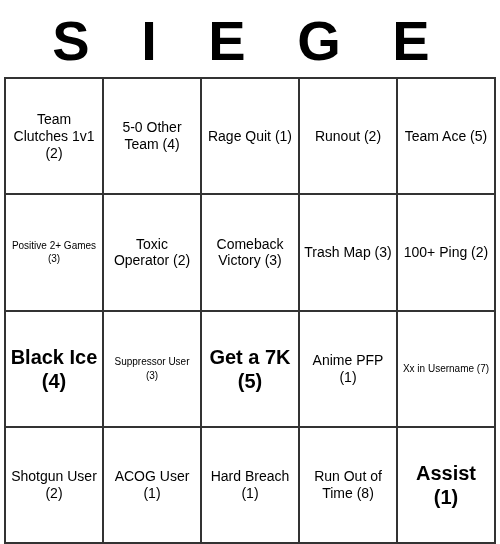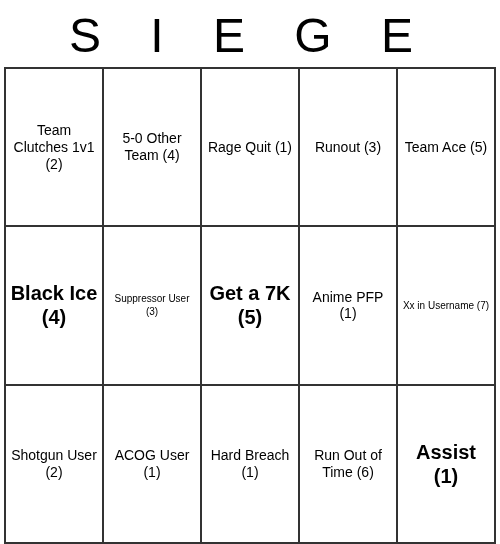--- a/index.html
+++ b/index.html
@@ -7,22 +7,22 @@
       width: 500px;
       height: 544px;
       background: #fff;
       font-family: Arial, sans-serif;
       display: flex;
       flex-direction: column;
       align-items: center;
       justify-content: flex-start;
     }
     #title {
-      font-size: 48px;
-      font-weight: normal;
+      font-size: 56px;
+      font-weight: bold;
       letter-spacing: 18px;
       text-align: center;
       padding: 8px 0 4px 0;
       width: 100%;
     }
     #bingo-grid {
       border-collapse: collapse;
       width: 490px;
       height: 490px;
       table-layout: fixed;
@@ -54,31 +54,38 @@
 <body>
 
 <div id="title">S  I  E  G  E</div>
 
 <table id="bingo-grid">
   <tbody id="grid-body">
       <tr>
         <td><span class="medium-text">Team Clutches 1v1 (2)</span></td>
         <td><span class="medium-text">5-0 Other Team (4)</span></td>
         <td><span class="medium-text">Rage Quit (1)</span></td>
-        <td><span class="medium-text">Runout (3)</span></td>
+        <td><span class="medium-text">Runout (2)</span></td>
         <td><span class="medium-text">Team Ace (5)</span></td>
+      </tr>
+      <tr>
+        <td><span class="small-text">Positive 2+ Games (3)</span></td>
+        <td><span class="medium-text">Toxic Operator (2)</span></td>
+        <td><span class="medium-text">Comeback Victory (3)</span></td>
+        <td><span class="medium-text">Trash Map (3)</span></td>
+        <td><span class="medium-text">100+ Ping (2)</span></td>
       </tr>
       <tr>
         <td><span class="big-text">Black Ice (4)</span></td>
         <td><span class="small-text">Suppressor User (3)</span></td>
         <td><span class="big-text">Get a 7K (5)</span></td>
         <td><span class="medium-text">Anime PFP (1)</span></td>
         <td><span class="small-text">Xx in Username (7)</span></td>
       </tr>
       <tr>
         <td><span class="medium-text">Shotgun User (2)</span></td>
         <td><span class="medium-text">ACOG User (1)</span></td>
         <td><span class="medium-text">Hard Breach (1)</span></td>
-        <td><span class="medium-text">Run Out of Time (6)</span></td>
+        <td><span class="medium-text">Run Out of Time (8)</span></td>
         <td><span class="big-text">Assist (1)</span></td>
       </tr>
     </tbody>
 </table>
 
 </body></html>

